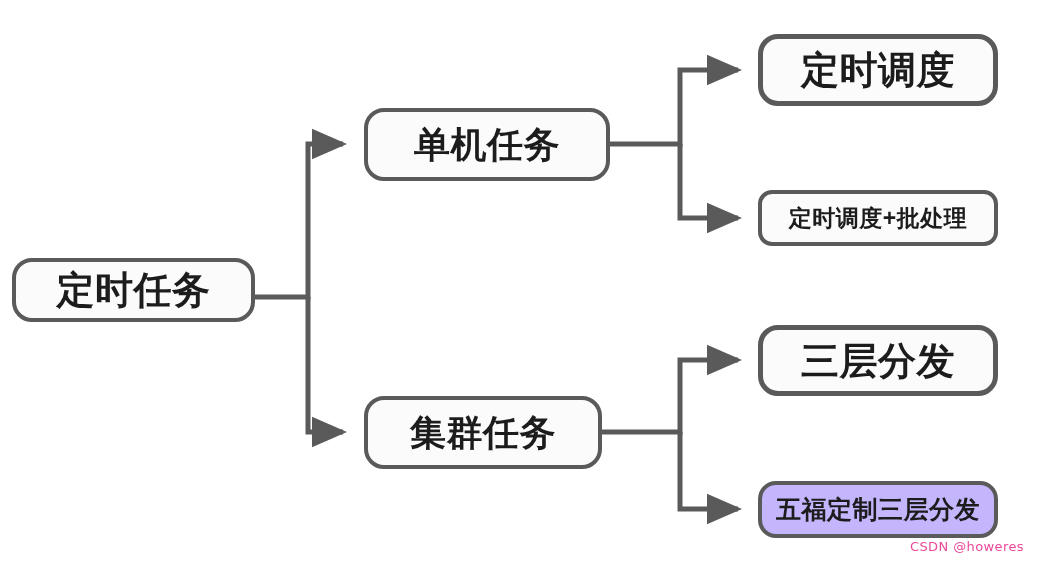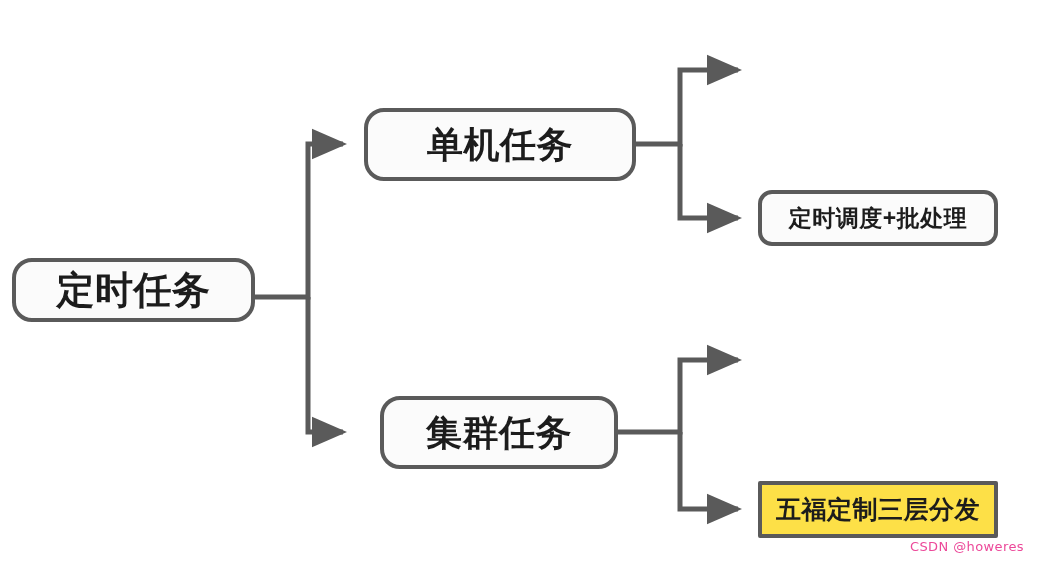--- a/index.html
+++ b/index.html
@@ -49,40 +49,39 @@
     border-width: 4px;
     border-color: #5a5a5a;
     border-radius: 20px;
     background: #fbfbfb;
     font-size: 38px;
   }
   
   #node-standalone {
     left: 364px;
     top: 108px;
-    width: 272px;
+    width: 246px;
     height: 73px;
     border-width: 4px;
     border-color: #5a5a5a;
     border-radius: 20px;
     background: #fbfbfb;
     font-size: 36px;
     text-align: right;
   }
   #node-cluster {
     left: 364px;
     top: 396px;
     width: 238px;
     height: 73px;
     border-width: 4px;
     border-color: #5a5a5a;
     border-radius: 20px;
     background: #fbfbfb;
     font-size: 36px;
-    margin-left: 16px;
   }
   
   #node-schedule {
     left: 758px;
     top: 34px;
     width: 240px;
     height: 72px;
     border-width: 5px;
     border-color: #5a5a5a;
     border-radius: 20px;
@@ -111,22 +110,22 @@
     background: #fbfbfb;
     font-size: 38px;
   }
   #node-wufu {
     left: 758px;
     top: 481px;
     width: 240px;
     height: 57px;
     border-width: 4px;
     border-color: #5a5a5a;
-    border-radius: 2px;
-    background: #fde047;
+    border-radius: 18px;
+    background: #c4b5fd;
     font-size: 25px;
   }
   #watermark {
     position: absolute;
     right: 14px;
     bottom: 8px;
     font-size: 13px;
     color: #ec4899;
     font-family: "DejaVu Sans", sans-serif;
     letter-spacing: 0.4px;
@@ -166,21 +165,23 @@
       <path d="M 680 432 L 680 509 L 738 509" fill="none" stroke="#5a5a5a" stroke-width="5" stroke-linecap="butt" stroke-linejoin="miter" marker-end="url(#arrow)"></path>
     </g>
   </svg>
 
   <div class="node" id="node-root">定时任务</div>
 
   <div class="node" id="node-standalone">单机任务</div>
 
   <div class="node" id="node-cluster">集群任务</div>
 
+  <div class="node" id="node-schedule">定时调度</div>
 
   <div class="node" id="node-schedule-batch">定时调度+批处理</div>
 
+  <div class="node" id="node-three-layer">三层分发</div>
 
   <div class="node" id="node-wufu">五福定制三层分发</div>
 
   <div id="watermark">CSDN @howeres</div>
 
 </div>
 
 </body></html>

